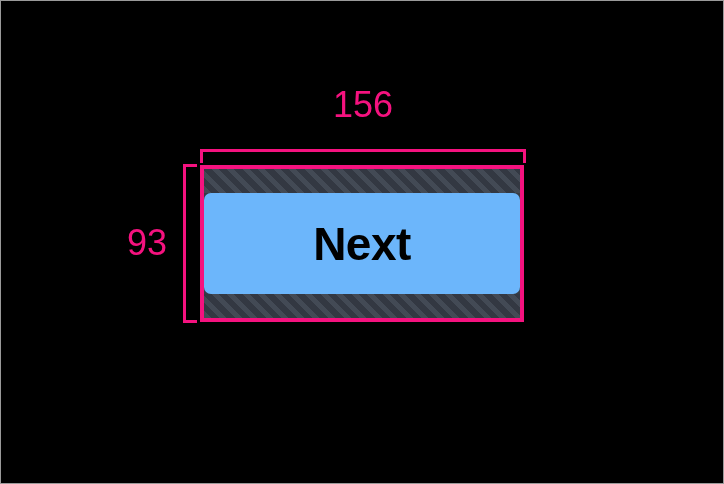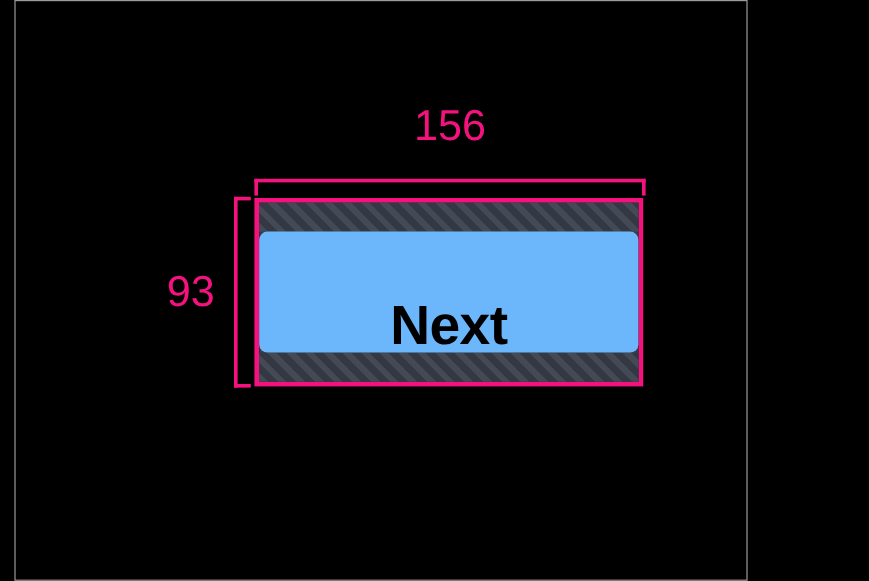--- a/index.html
+++ b/index.html
@@ -10,26 +10,25 @@
   }
   body {
     width: 724px;
     height: 484px;
     overflow: hidden;
     font-family: "Liberation Sans", sans-serif;
   }
 
   #inspector-canvas {
     position: relative;
-    width: 611px;
+    width: 724px;
     height: 484px;
     background: #000000;
     box-sizing: border-box;
     border: 1px solid #9a9a9a;
-    margin-left: 12px;
   }
 
   
   #selection-box {
     position: absolute;
     left: 199px;
     top: 164px;
     width: 324px;
     height: 157px;
     box-sizing: border-box;
@@ -61,21 +60,21 @@
       #333842 11px
     );
   }
 
   #button-surface {
     flex: 1 1 auto;
     margin: 0;
     background: #6cb6fb;
     border-radius: 7px;
     display: flex;
-    align-items: flex-end;
+    align-items: center;
     justify-content: center;
   }
 
   #button-label {
     color: #000000;
     font-family: "Liberation Sans", sans-serif;
     font-size: 46px;
     font-weight: bold;
     letter-spacing: -0.5px;
     line-height: 1;

